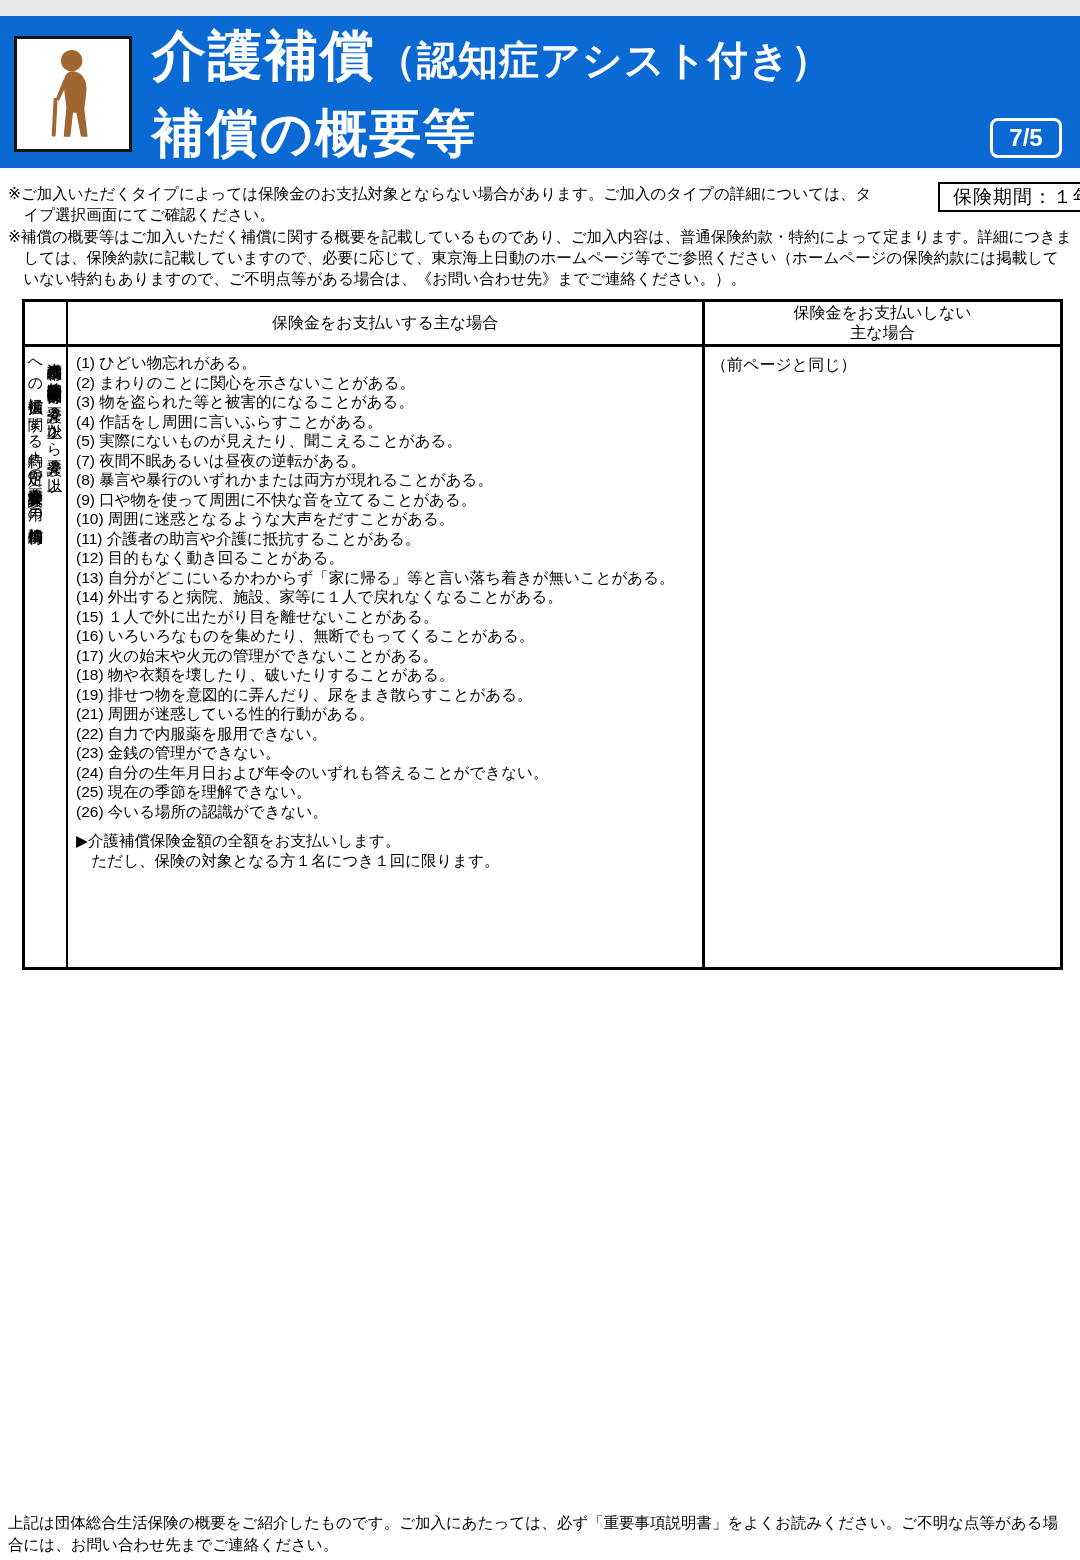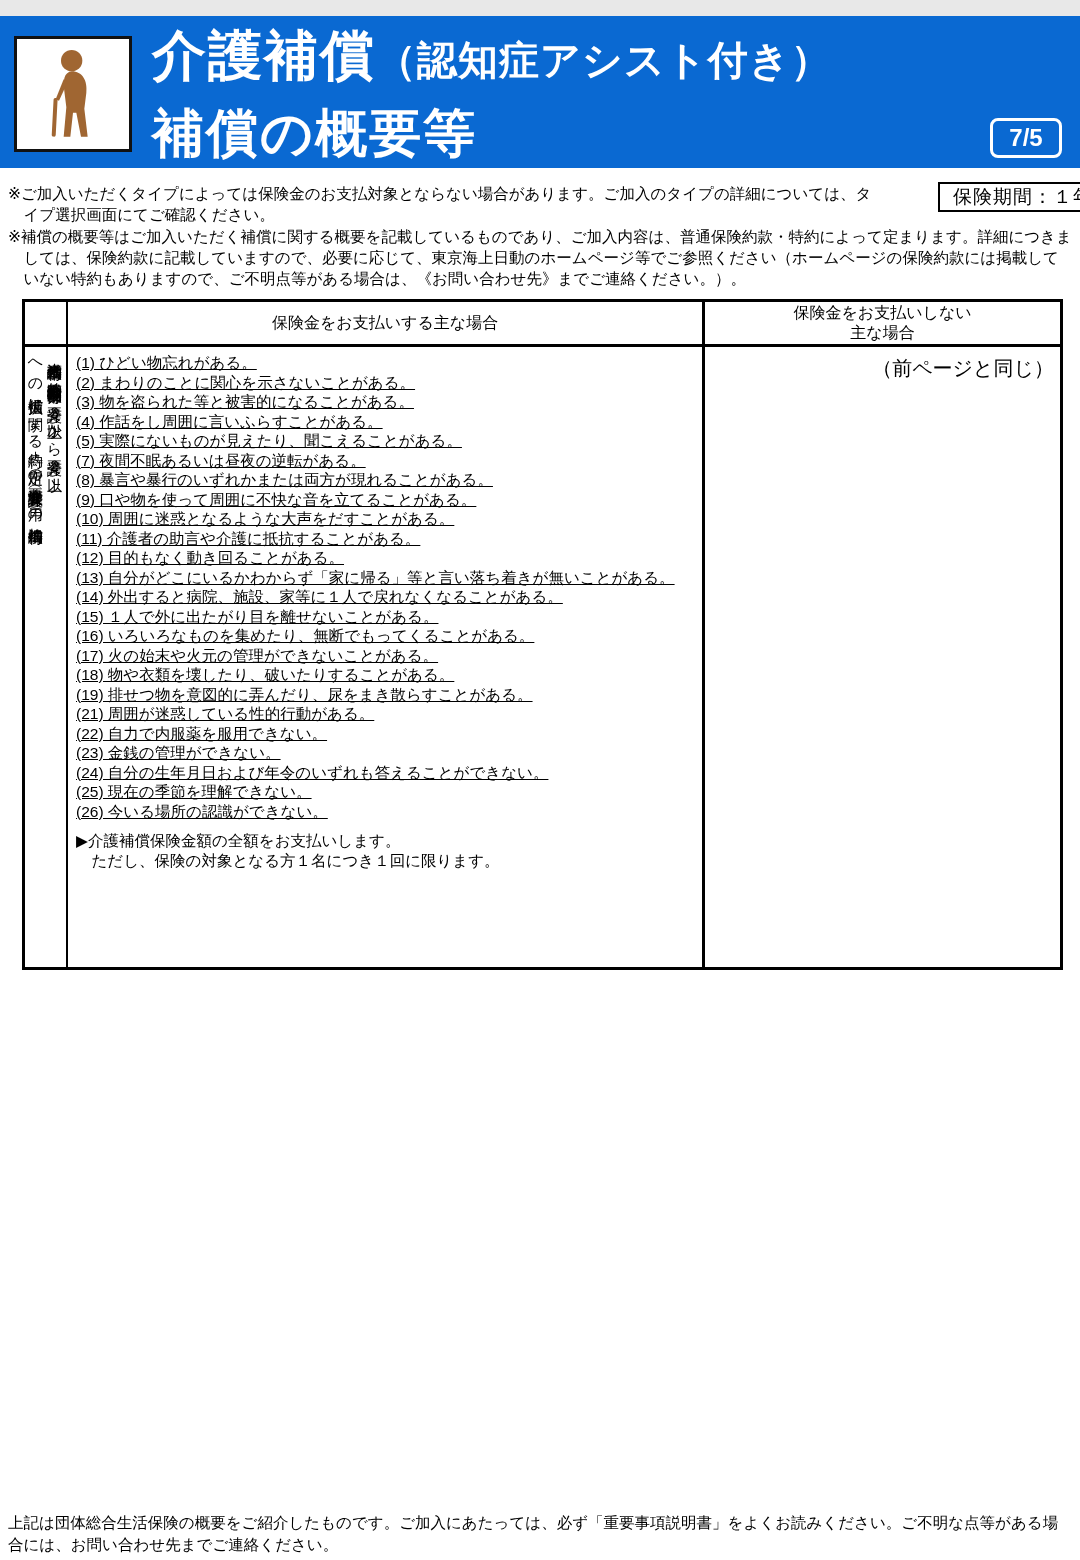--- a/index.html
+++ b/index.html
@@ -37,25 +37,25 @@
   
   .doc-table{position:absolute;left:22px;top:283px;width:1041px;border:3px solid #000;box-sizing:border-box;}
   .trow{display:grid;grid-template-columns:43px 637px 1fr;}
   .thead .cell{border-bottom:3px solid #000;display:flex;align-items:center;justify-content:center;
     text-align:center;font-size:16px;line-height:20px;min-height:45px;box-sizing:border-box;}
   .cell{box-sizing:border-box;}
   .c1{border-right:2px solid #000;}
   .c2{border-right:3px solid #000;}
   .tbody .c1{display:flex;justify-content:center;padding:4px 1px;}
   .tbody .c2{padding:6px 8px 8px 8px;min-height:612px;font-size:15.5px;line-height:19.5px;}
-  .tbody .c3{padding:8px 6px;text-align:right;font-size:20px;}
+  .tbody .c3{padding:8px 6px;text-align:left;font-size:16px;}
   .vert{writing-mode:vertical-rl;text-orientation:mixed;font-size:15px;line-height:19px;letter-spacing:0.5px;}
   .vert > div{height:612px;}
   .pay-intro{padding-left:1em;text-indent:-1em;margin-bottom:1px;}
-  .pay-list > div{white-space:nowrap;text-decoration:underline;}
+  .pay-list > div{white-space:nowrap;}
   .pay-footer{margin-top:10px;}
   .pay-footer .l2{padding-left:1em;}
   
   .foot{position:absolute;left:8px;top:1496px;width:1064px;font-size:15.5px;line-height:22px;}
 </style>
 </head>
 <body>
 
 <div class="page">
 

